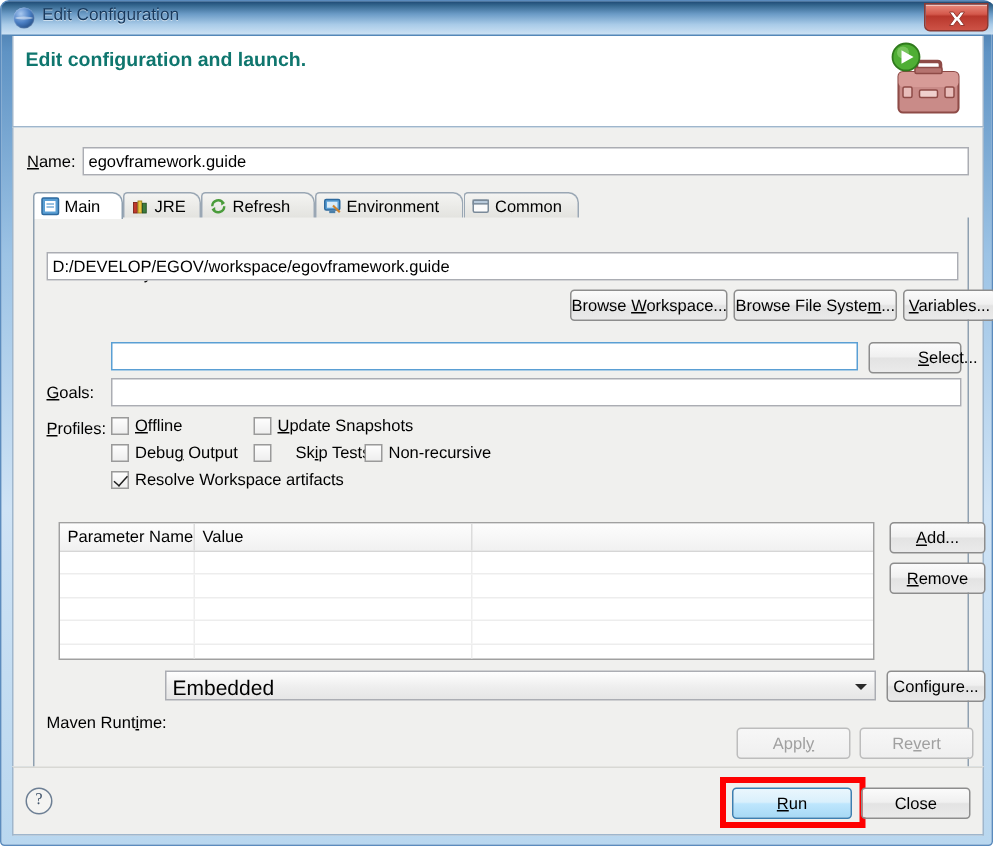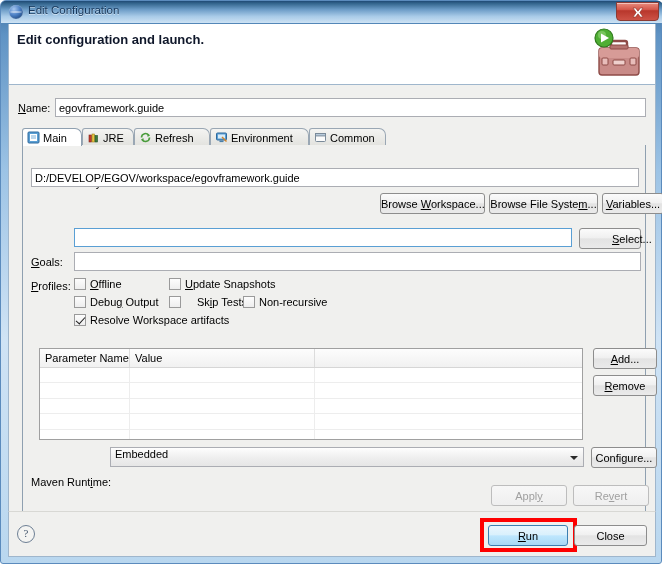--- a/index.html
+++ b/index.html
@@ -85,21 +85,21 @@
     box-sizing: border-box;
     background: #ffffff;
     border: 1px solid #9fb6cc;
     border-top: none;
   }
   #header-title {
     position: absolute;
     left: 8px; top: 8px;
     font-size: 13px;
     font-weight: bold;
-    color: #0f172a;
+    color: #0f766e;
   }
   #header-icon {
     position: absolute;
     right: 8px; top: 2px;
     width: 62px; height: 56px;
   }
 
   
   #content {
     position: absolute;
@@ -265,23 +265,23 @@
   .param-row { display: flex; height: 14.4px; border-bottom: 1px solid #ededed; }
   .param-row div { box-sizing: border-box; border-right: 1px solid #ededed; height: 100%; }
   .param-row div.col-c { border-right: none; }
 
   
   #runtime-select {
     position: absolute;
     box-sizing: border-box;
     border: 1px solid #abadb3;
     background: linear-gradient(to bottom, #fefefe 0%, #eeeeee 55%, #e6e6e6 100%);
-    font-size: 11px;
+    font-size: 14px;
     display: flex;
-    align-items: flex-start;
+    align-items: flex-end;
     padding-left: 4px;
     cursor: pointer;
   }
   #runtime-arrow {
     position: absolute;
     right: 5px; top: 8px;
     width: 0; height: 0;
     border-left: 4px solid transparent;
     border-right: 4px solid transparent;
     border-top: 4px solid #2a2a2a;

